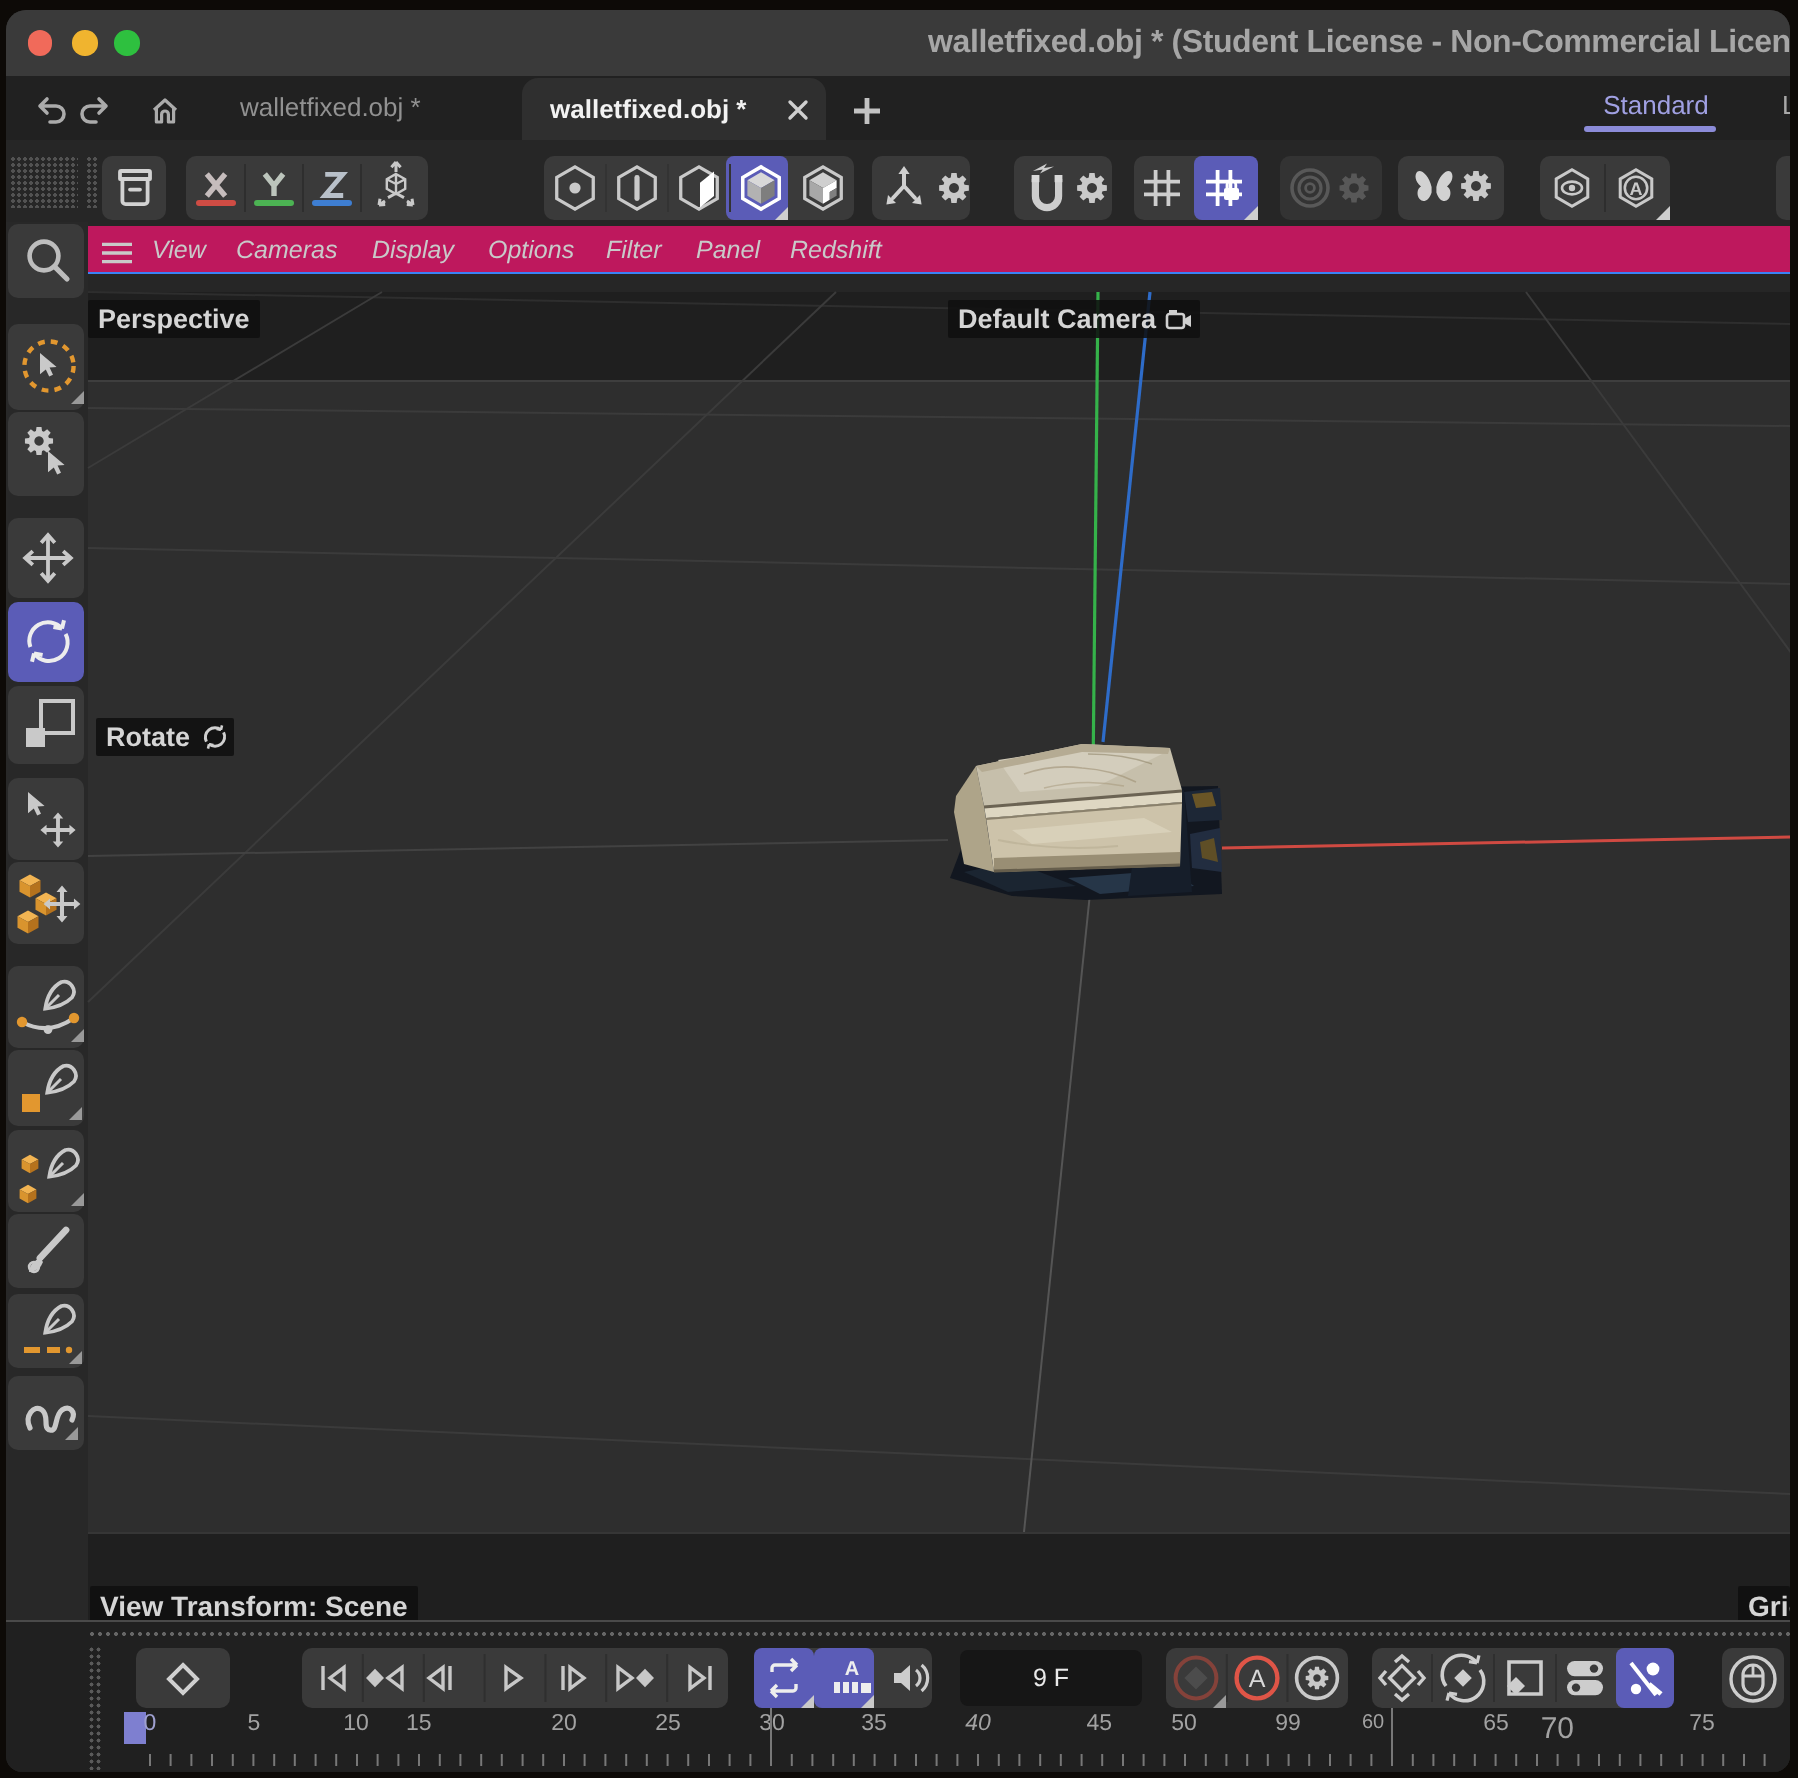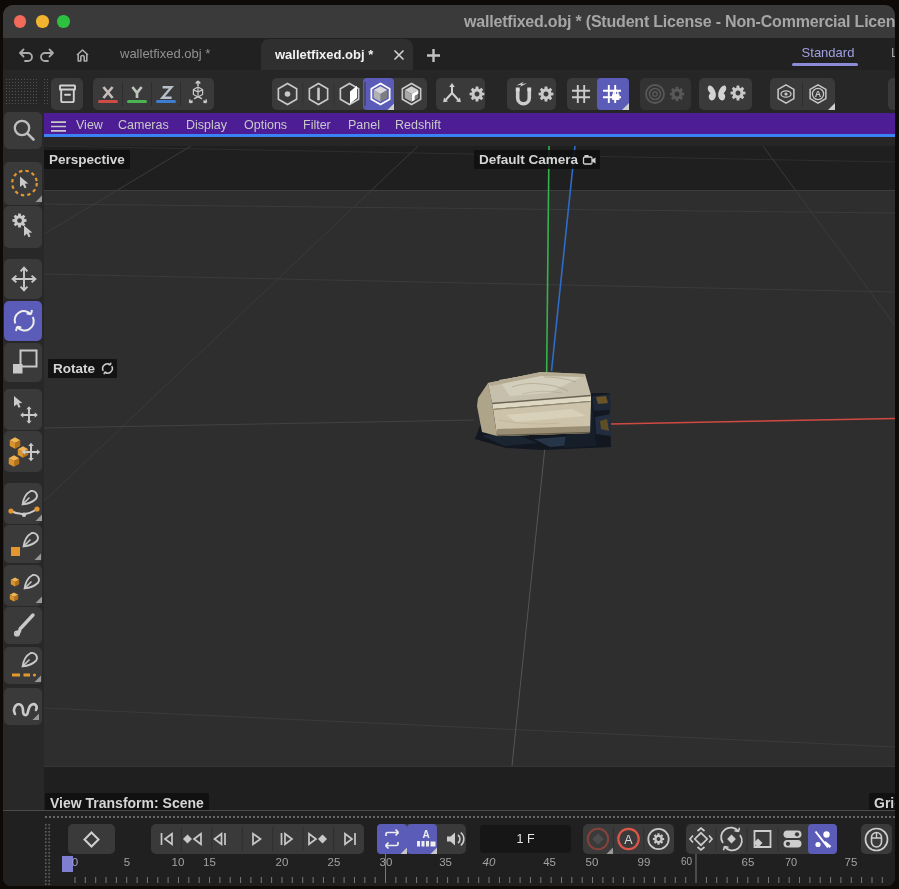--- a/index.html
+++ b/index.html
@@ -4,21 +4,21 @@
 *{margin:0;padding:0;box-sizing:border-box}
 html,body{width:899px;height:889px;overflow:hidden;background:#0d0a07;font-family:"Liberation Sans",sans-serif;}
 #stage{position:relative;width:899px;height:889px;}
 .abs{position:absolute;}
 #win{left:3px;top:5px;width:892px;height:881px;border-radius:10px 10px 8px 8px;overflow:hidden;background:#262626;}
 
 #titlebar{left:0;top:0;width:892px;height:33px;background:#3a3a3a;}
 .light{width:12.5px;height:12.5px;border-radius:50%;top:10px;}
 #tabbar{left:0;top:33px;width:892px;height:32px;background:#212121;}
 #toolbar{left:0;top:65px;width:892px;height:43px;background:#262626;}
-#menurow{left:41px;top:108px;width:851px;height:24px;background:#4c1d95;border-bottom:3px solid #3b82f6;}
+#menurow{left:41px;top:108px;width:851px;height:24px;background:#be185d;border-bottom:1px solid #3b82f6;font-style:italic;}
 #sidebar{left:0;top:106px;width:41px;height:699px;background:#282828;}
 .sbtn{position:absolute;left:1px;width:38px;background:#3a3a3a;border-radius:5px;}
 #viewport{left:41px;top:141px;width:851px;height:673px;background:#2e2e2e;font-weight:bold;}
 #bottompanel{left:0;top:805px;width:892px;height:76px;background:#202020;border-top:1px solid #4a4a4a;}
 .btn{background:#3a3a3a;border-radius:5px;}
 .chip{background:rgba(16,16,16,0.88);color:#d5d5d5;font-size:13.5px;line-height:19px;padding:0 5px;border-radius:1px;white-space:nowrap;}
 .menuitem{color:#c9c9c9;font-size:12.5px;line-height:24px;}
 svg{display:block;position:absolute;overflow:visible;}
 </style></head>
 <body>
@@ -460,21 +460,21 @@
             <rect x="40" y="17" width="3" height="5.5"></rect>
             <rect x="44.5" y="17" width="3" height="5.5"></rect>
             <rect x="49" y="17" width="3" height="5.5"></rect>
             <rect x="53.5" y="17.5" width="5" height="5"></rect>
           </g>
   <g>
             <path d="M70 12.5 H73.5 L78 8.5 V21.5 L73.5 17.5 H70 Z" fill="#cdcdcd"></path>
             <path d="M81 11 a5 5 0 0 1 0 8 M83.8 8.5 a8.5 8.5 0 0 1 0 13" stroke="#cdcdcd" stroke-width="1.6" fill="none"></path>
           </g>
  </svg>
- <div class="abs" style="left:477px;top:14px;width:91px;height:28px;background:#161616;border-radius:4px;color:#e8e8e8;font-size:12.5px;line-height:28px;text-align:center;">1 F</div>
+ <div class="abs" style="left:477px;top:14px;width:91px;height:28px;background:#161616;border-radius:4px;color:#e8e8e8;font-size:12.5px;line-height:28px;text-align:center;">9 F</div>
  <div class="abs btn" style="left:580px;top:13px;width:91px;height:30px"></div>
  <svg style="left:580px;top:13px" width="91" height="30" viewBox="0 0 91 30">
   <g stroke="#2f2f2f" stroke-width="1">
             <path d="M30.4 3 V27 M60.7 3 V27"></path>
           </g>
   <circle cx="15" cy="15" r="10.2" fill="none" stroke="#84423a" stroke-width="2"></circle>
           <path d="M15 9.2 L20.8 15 L15 20.8 L9.2 15 Z" fill="#4c4c4c"></path>
           <use href="#tri" x="30" y="30" fill="#999"></use>
   <circle cx="45.5" cy="15" r="10.2" fill="none" stroke="#df5547" stroke-width="2.2"></circle>
           <text x="45.5" y="19.5" font-size="12.5" fill="#d8d8d8" text-anchor="middle" font-family="Liberation Sans">A</text>
@@ -522,28 +522,28 @@
           <path d="M12.5 5.5 V11 M7.5 11 H17.5" stroke="#cdcdcd" stroke-width="1.4"></path>
         </svg>
  <div class="abs" style="left:59px;top:45px;width:11px;height:16px;background:#7e7fd0;"></div>
  <div class="abs" style="left:57px;top:45px;width:30px;text-align:center;color:#9fa0d0;font-size:11.5px;">0</div>
         <div class="abs" style="left:109px;top:45px;width:30px;text-align:center;color:#a2a2a2;font-size:11.5px;">5</div>
         <div class="abs" style="left:160px;top:45px;width:30px;text-align:center;color:#a2a2a2;font-size:11.5px;">10</div>
         <div class="abs" style="left:200px;top:45px;width:30px;color:#a2a2a2;font-size:11.5px;">15</div>
         <div class="abs" style="left:264px;top:45px;width:30px;text-align:center;color:#a2a2a2;font-size:11.5px;">20</div>
         <div class="abs" style="left:316px;top:45px;width:30px;text-align:center;color:#a2a2a2;font-size:11.5px;">25</div>
         <div class="abs" style="left:368px;top:45px;width:30px;text-align:center;color:#a2a2a2;font-size:11.5px;">30</div>
-        <div class="abs" style="left:419px;top:45px;width:30px;text-align:right;color:#a2a2a2;font-size:11.5px;">35</div>
+        <div class="abs" style="left:419px;top:45px;width:30px;text-align:center;color:#a2a2a2;font-size:11.5px;">35</div>
         <div class="abs" style="left:471px;top:45px;width:30px;text-align:center;color:#a2a2a2;font-size:11.5px;font-style:italic;">40</div>
         <div class="abs" style="left:523px;top:45px;width:30px;text-align:right;color:#a2a2a2;font-size:11.5px;">45</div>
         <div class="abs" style="left:574px;top:45px;width:30px;text-align:center;color:#a2a2a2;font-size:11.5px;">50</div>
         <div class="abs" style="left:626px;top:45px;width:30px;text-align:center;color:#a2a2a2;font-size:11.5px;">99</div>
         <div class="abs" style="left:678px;top:45px;width:30px;color:#a2a2a2;font-size:10px;">60</div>
         <div class="abs" style="left:730px;top:45px;width:30px;text-align:center;color:#a2a2a2;font-size:11.5px;">65</div>
-        <div class="abs" style="left:782px;top:45px;width:30px;text-align:left;color:#a2a2a2;font-size:11px;">70</div>
+        <div class="abs" style="left:754px;top:45px;width:30px;text-align:right;color:#a2a2a2;font-size:15px;">70</div>
         <div class="abs" style="left:833px;top:45px;width:30px;text-align:center;color:#a2a2a2;font-size:11.5px;">75</div>
  <svg style="left:0;top:0" width="892" height="76" viewBox="0 0 892 76">
           <g stroke="#787878" stroke-width="1">
             <path d="M72.0 66 V72"></path>
             <path d="M82.3 66 V72"></path>
             <path d="M92.7 66 V72"></path>
             <path d="M103.0 66 V72"></path>
             <path d="M113.4 66 V72"></path>
             <path d="M123.7 66 V72"></path>
             <path d="M134.1 66 V72"></path>

